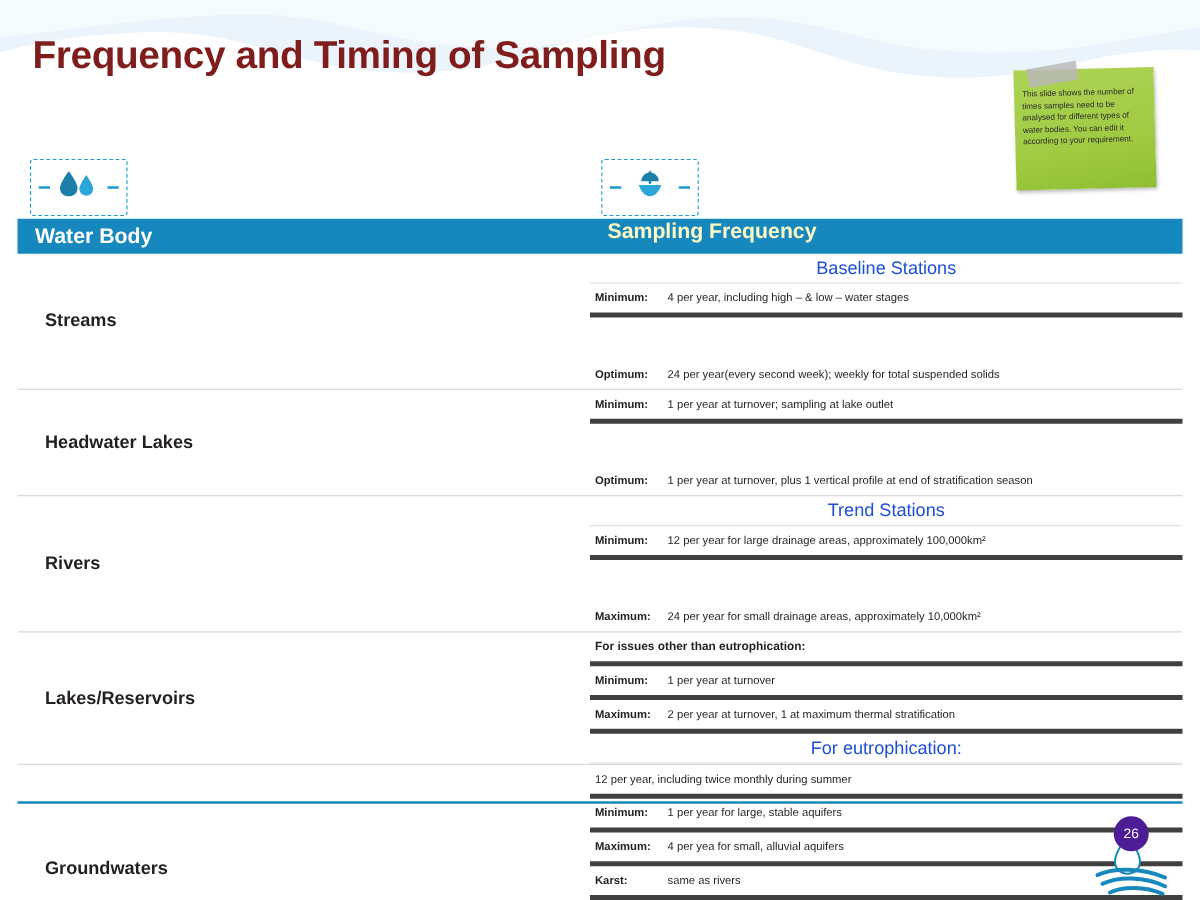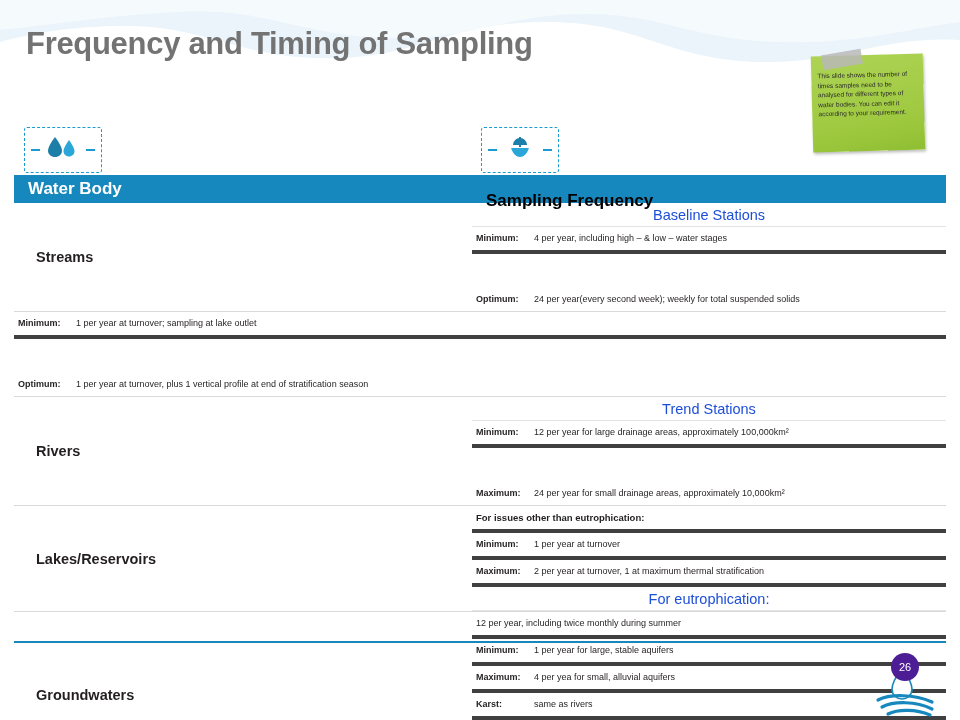--- a/index.html
+++ b/index.html
@@ -31,21 +31,21 @@
     overflow: hidden;
     z-index: 0;
   }
   
   .title {
     position: absolute;
     left: 26px;
     top: 26px;
     font-size: 31px;
     font-weight: bold;
-    color: #737373;
+    color: #7f1d1d;
     letter-spacing: -0.3px;
     z-index: 4;
     white-space: nowrap;
   }
   
   .note {
     position: absolute;
     left: 812px;
     top: 55px;
     width: 112px;
@@ -116,24 +116,24 @@
     position: absolute;
     left: 14px;
     top: 4px;
     font-size: 17px;
     font-weight: bold;
     color: #ffffff;
   }
   .header-bar .h2 {
     position: absolute;
     left: 472px;
-    top: 16px;
+    top: 0;
     font-size: 17px;
     font-weight: bold;
-    color: #000000;
+    color: #fef9c3;
   }
   
   .table {
     position: absolute;
     left: 14px;
     top: 203px;
     width: 932px;
     z-index: 2;
   }
   .row {
@@ -290,20 +290,21 @@
         <div class="sub">
           <span class="k">Minimum:</span><span>4 per year, including high – &amp; low – water  stages</span>
         </div>
         <div class="sub">
           <span class="k">Optimum:</span><span>24 per year(every second week); weekly for total suspended solids</span>
         </div>
       </div>
     </div>
 
     <div class="row">
+      <div class="cell-label">Headwater  Lakes</div>
       <div class="cell-right">
         <div class="sub">
           <span class="k">Minimum:</span><span>1 per year at turnover; sampling at lake outlet</span>
         </div>
         <div class="sub">
           <span class="k">Optimum:</span><span>1 per year at turnover, plus 1 vertical profile at end of stratification season</span>
         </div>
       </div>
     </div>
 

